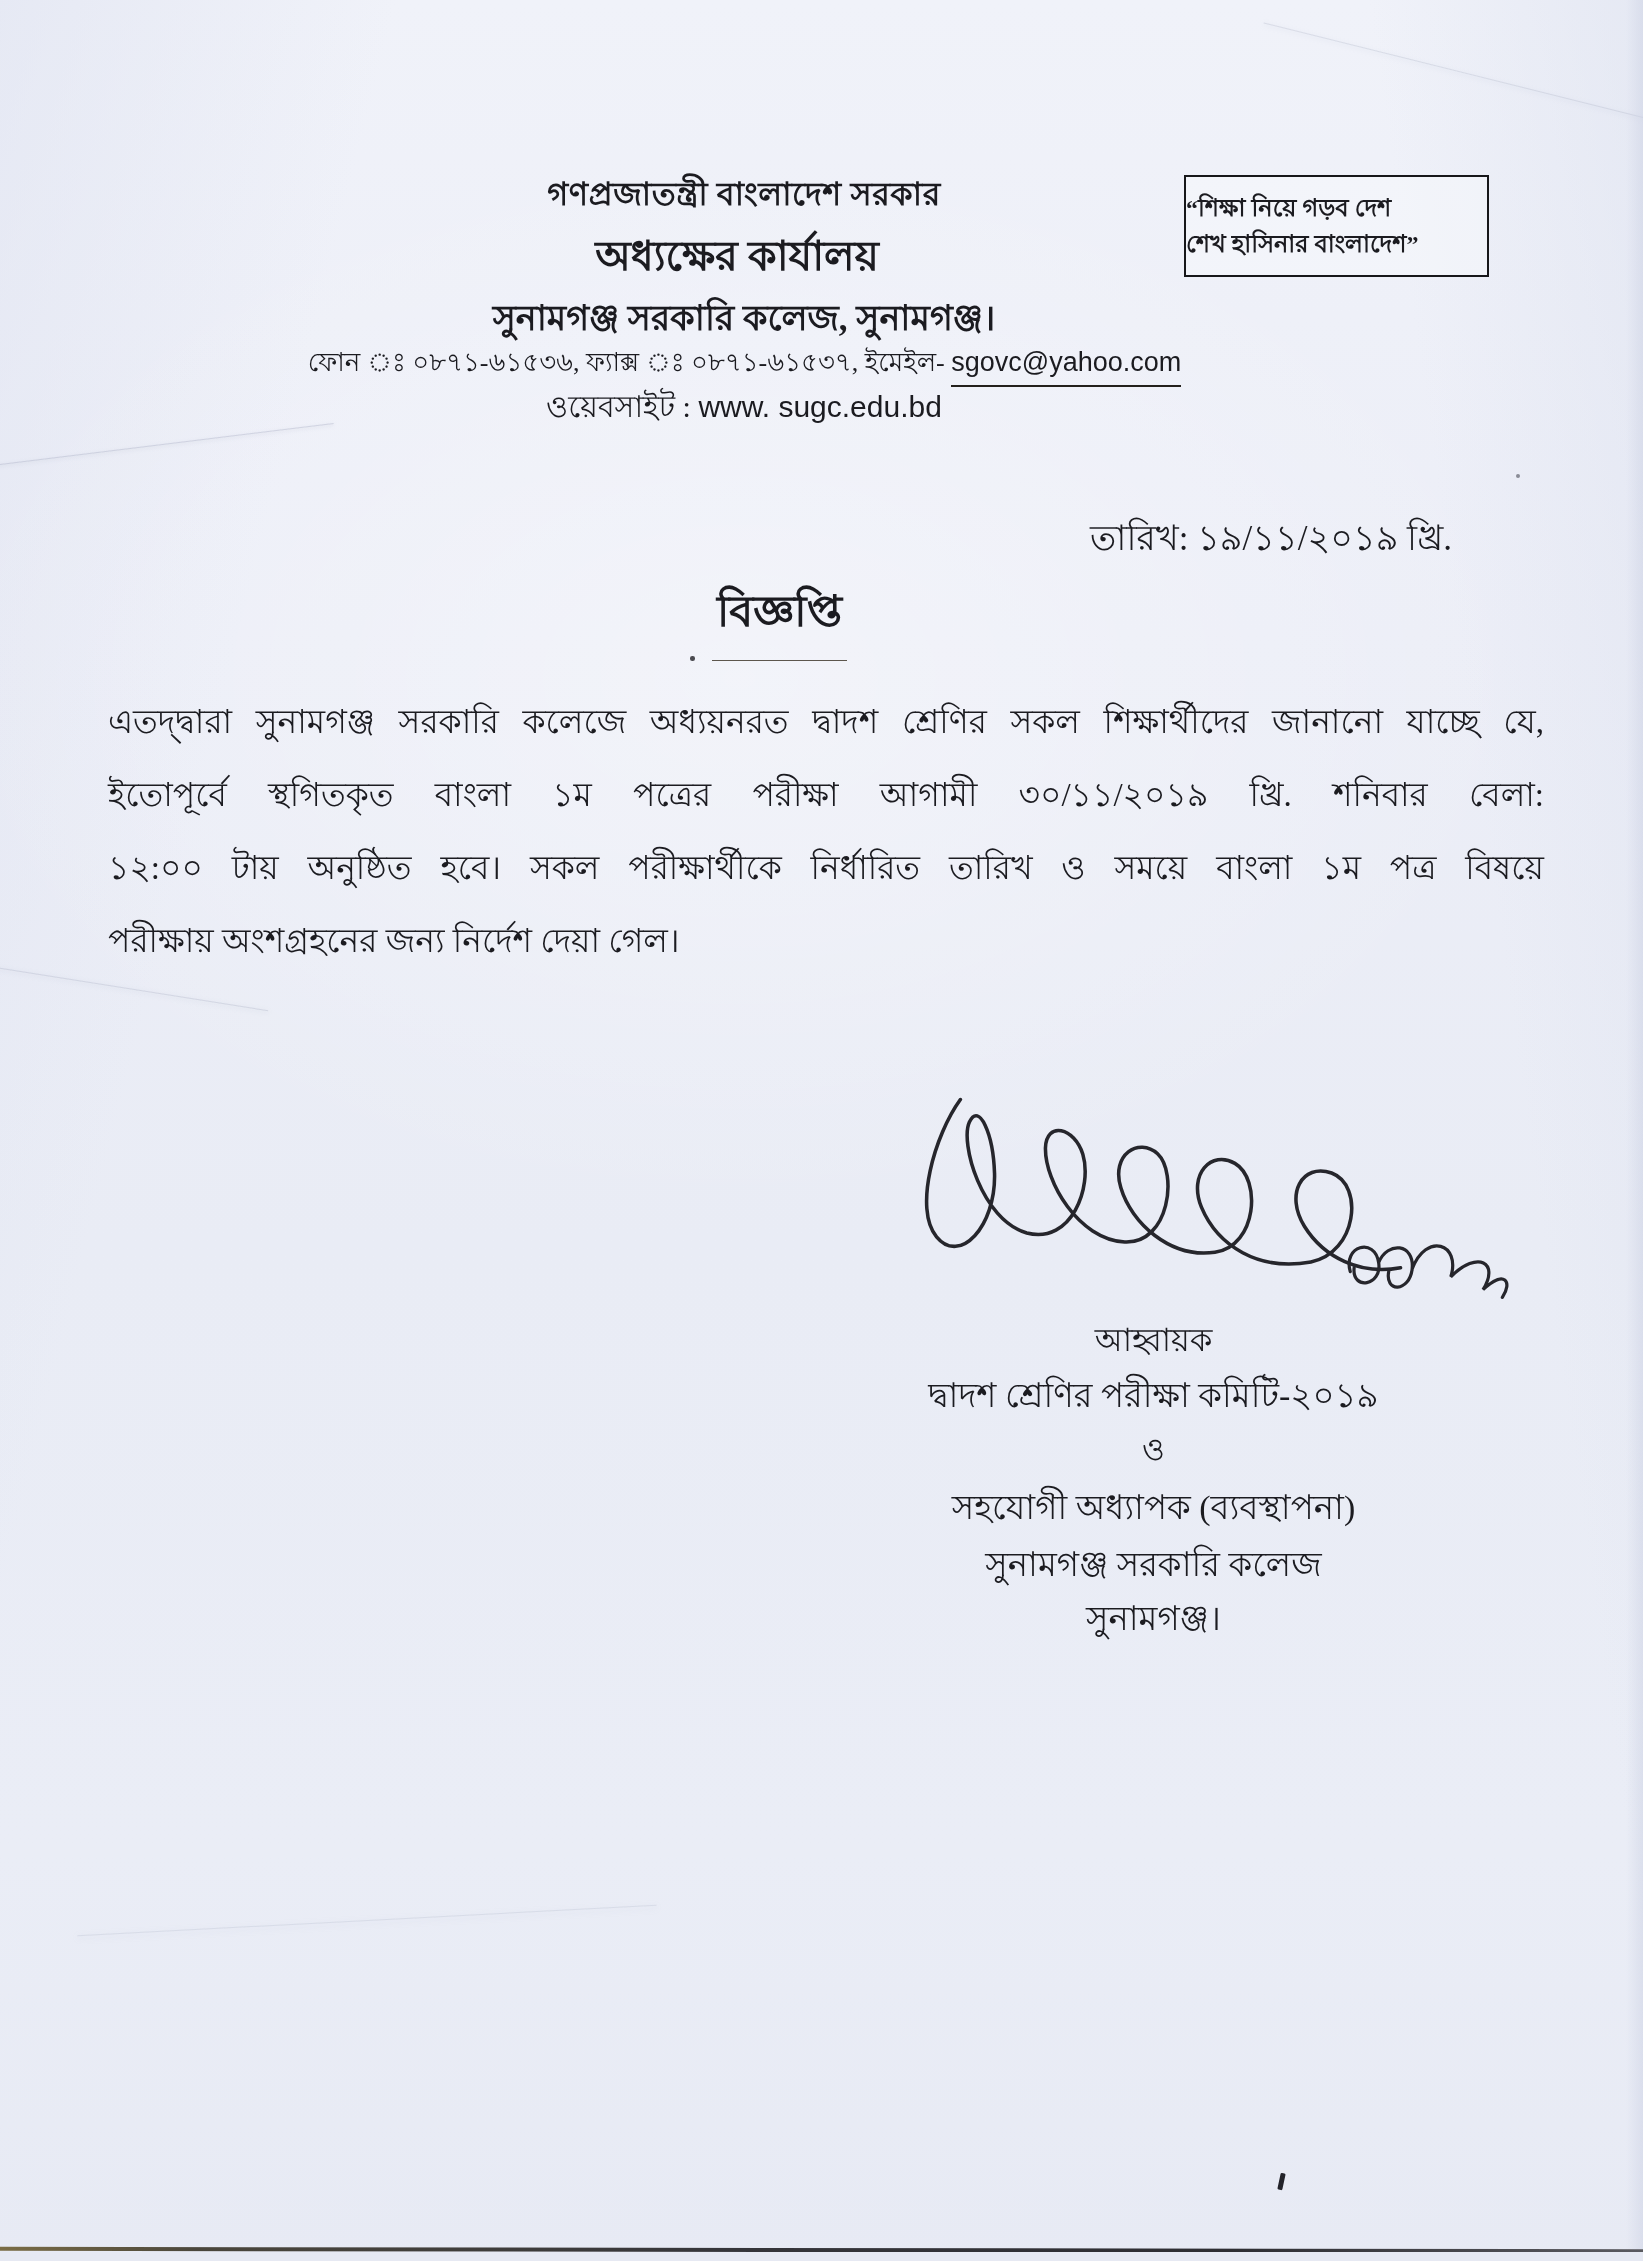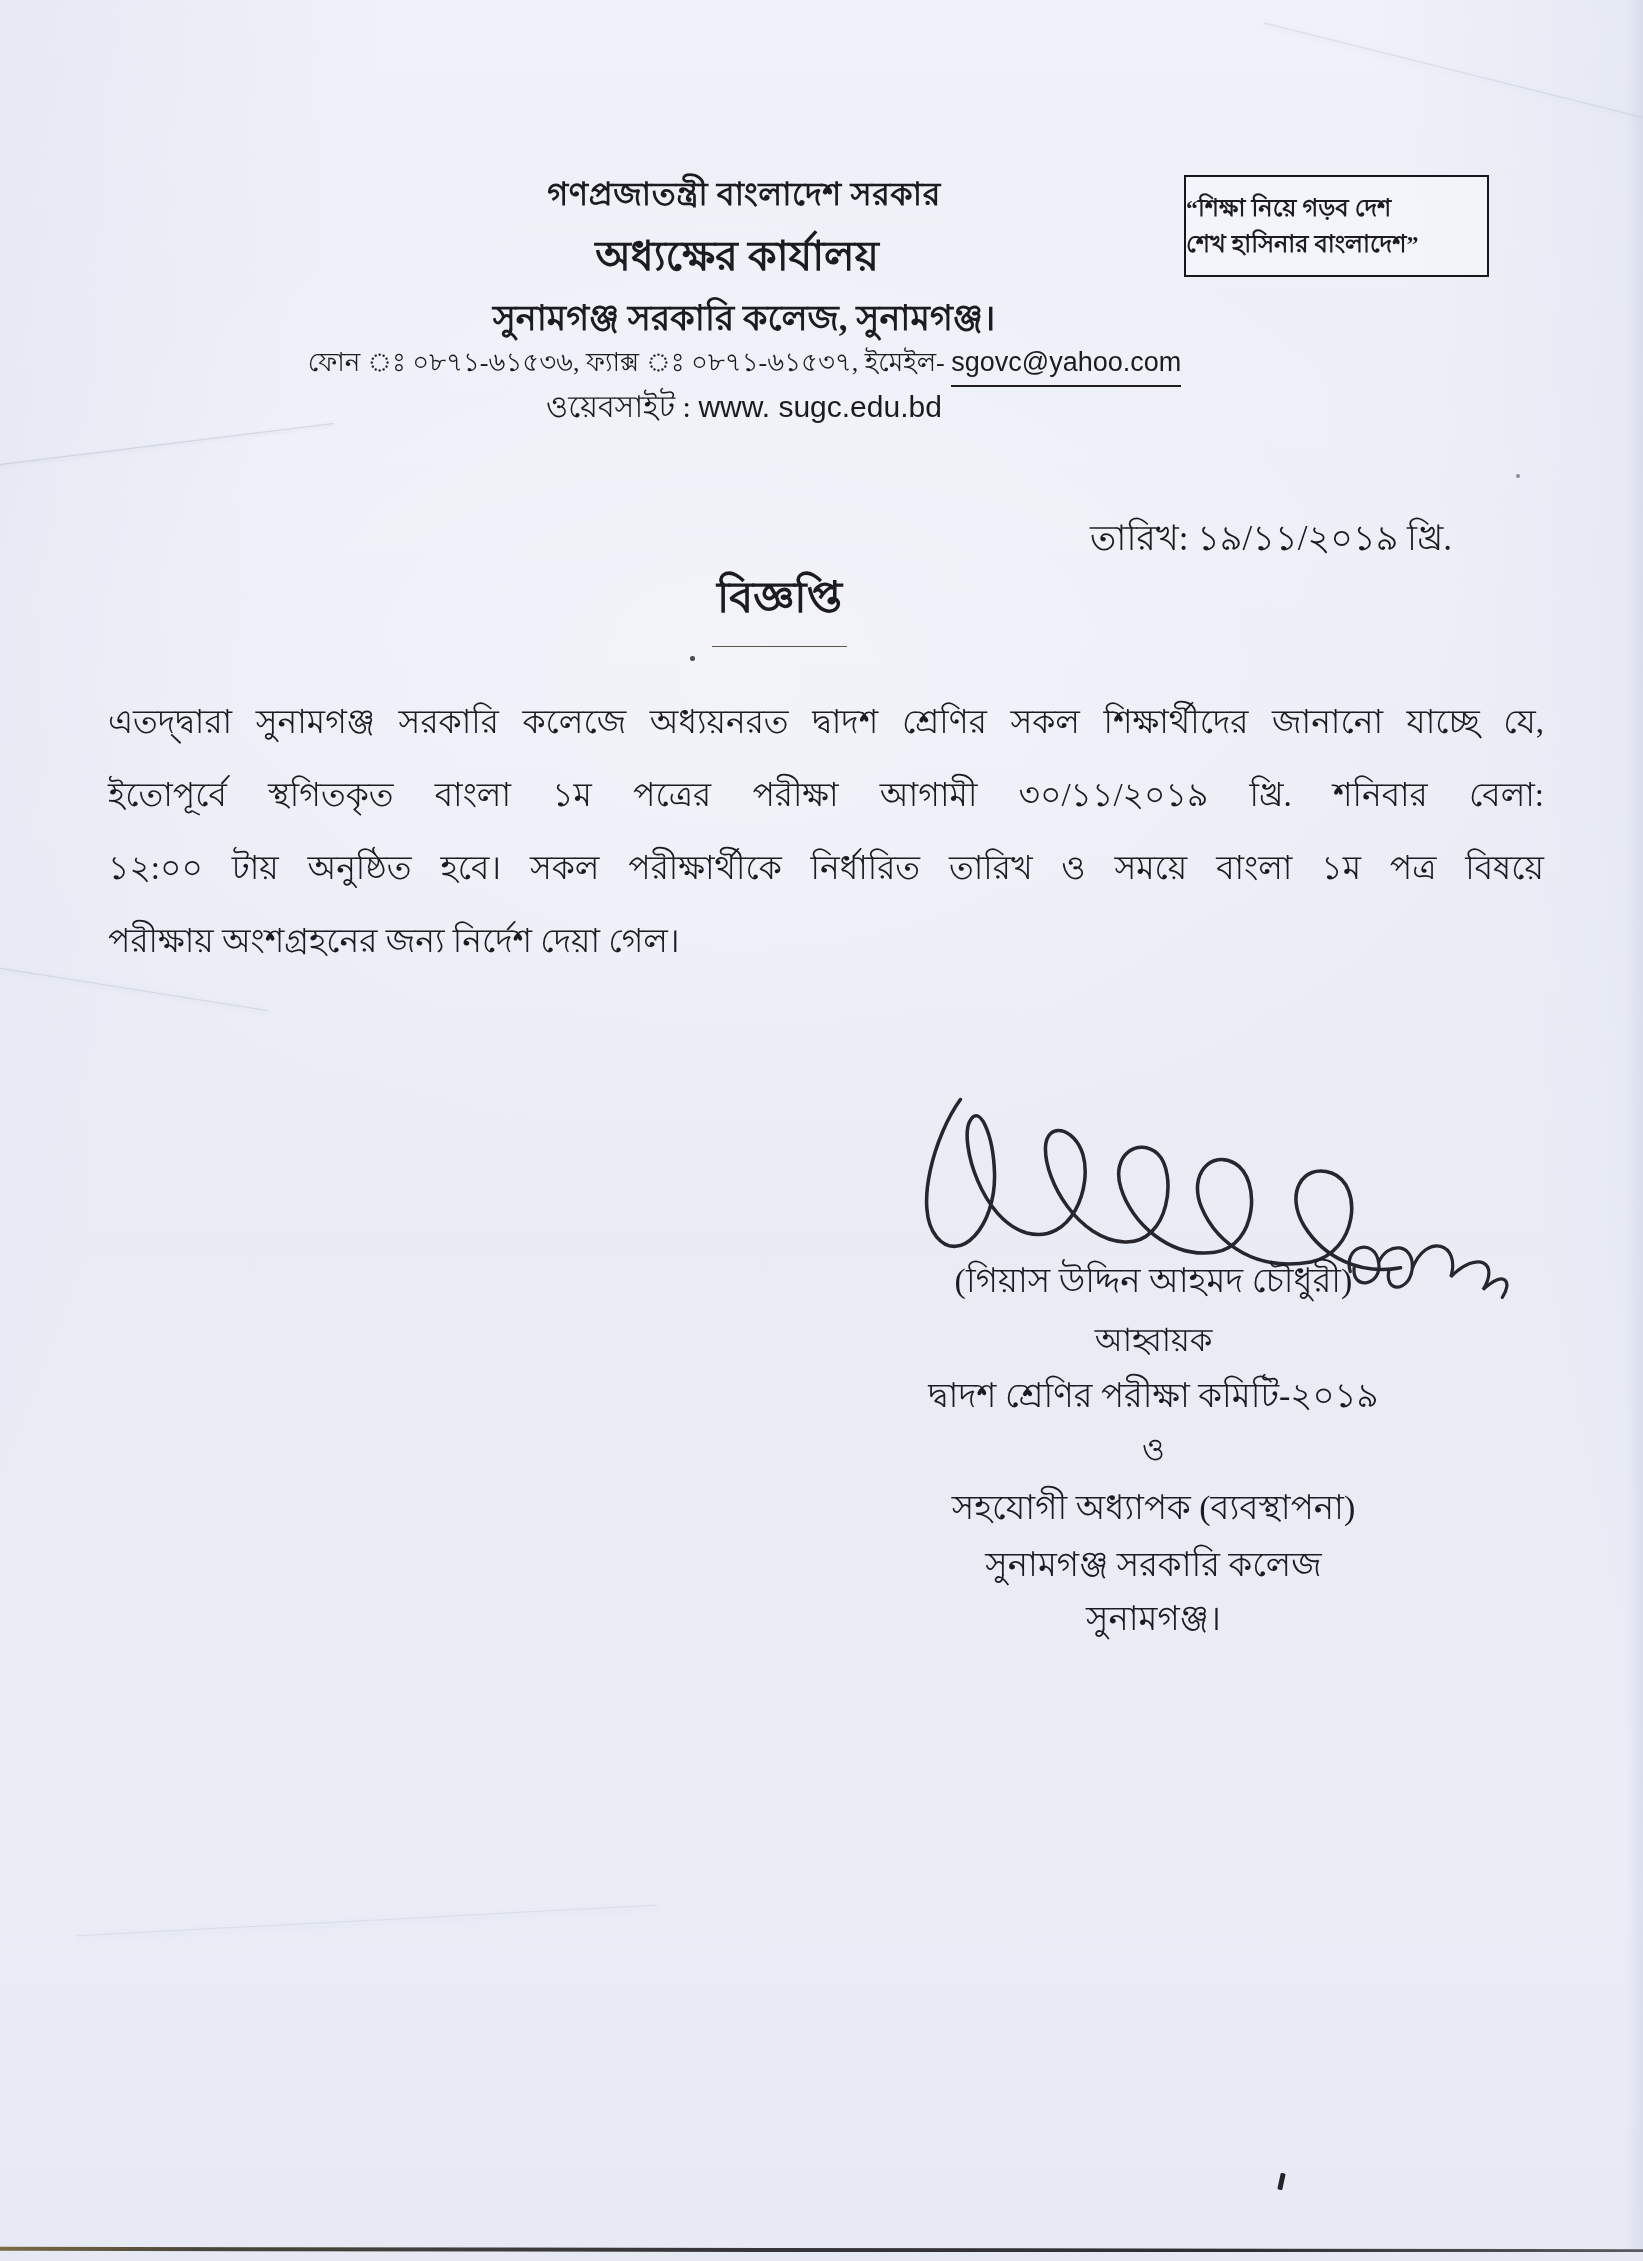--- a/index.html
+++ b/index.html
@@ -38,21 +38,21 @@
     background: rgba(246,248,252,0.55);
     display: flex; flex-direction: column; justify-content: center; align-items: flex-start;
     font-size: 24px; font-weight: 600; line-height: 36px;
   }
 
   
   .dateline { left: 1090px; top: 487px; font-size: 35px; font-weight: 500; margin-top: 24px; }
 
   
   .title {
-    left: 657px; top: 565px; width: 245px; text-align: center;
+    left: 657px; top: 579px; width: 245px; text-align: center;
     font-size: 43px; font-weight: 700;
   }
   .title .underline { display: inline-block; padding: 0 5.2px 10.3px 5.2px; border-bottom: 1.9px solid #5c564d; }
 
   
   .bodytext { position: absolute; left: 108px; top: 686px; width: 1436px; font-size: 33px; font-weight: 500; }
   .bodytext .bl { height: 73px; line-height: 73px; white-space: nowrap; }
   .bodytext .bl.just { white-space: normal; text-align: justify; text-align-last: justify; }
 
   
@@ -133,21 +133,20 @@
              C 94 102, 128 222, 198 242 C 268 260, 300 170, 285 120 C 272 78, 228 68, 227 110
              C 226 162, 278 252, 350 256 C 420 259, 432 148, 401 119 C 372 93, 328 120, 344 172
              C 360 226, 420 282, 490 272 C 556 262, 562 158, 521 134 C 485 113, 448 150, 469 202
              C 494 262, 558 302, 639 287 C 710 273, 722 168, 671 149 C 625 133, 598 182, 629 232
              C 659 280, 716 308, 778 296" stroke="#26262c" stroke-width="5.5" stroke-linecap="round"></path>
     <path d="M 700 302 C 688 262, 738 248, 744 288 C 750 324, 702 332, 706 296
              M 744 288 C 758 254, 800 258, 796 298 C 792 334, 752 336, 760 300
              M 796 298 C 818 240, 872 258, 856 310 C 898 268, 932 288, 906 330 C 940 298, 952 318, 936 342" stroke="#26262c" stroke-width="5" stroke-linecap="round"></path>
   </svg>
 
-  <div class="line sigblock sig-name">(গিয়াস উদ্দিন আহমদ চৌধুরী)</div>
   <div class="line sigblock sig-role1">আহ্বায়ক</div>
   <div class="line sigblock sig-role2">দ্বাদশ শ্রেণির পরীক্ষা কমিটি-২০১৯</div>
   <div class="line sigblock sig-and">ও</div>
   <div class="line sigblock sig-role3">সহযোগী অধ্যাপক (ব্যবস্থাপনা)</div>
   <div class="line sigblock sig-org">সুনামগঞ্জ সরকারি কলেজ</div>
   <div class="line sigblock sig-place">সুনামগঞ্জ।</div>
 
   <div class="bottom-edge"></div>
   <div class="below-edge"></div>
 </div>

